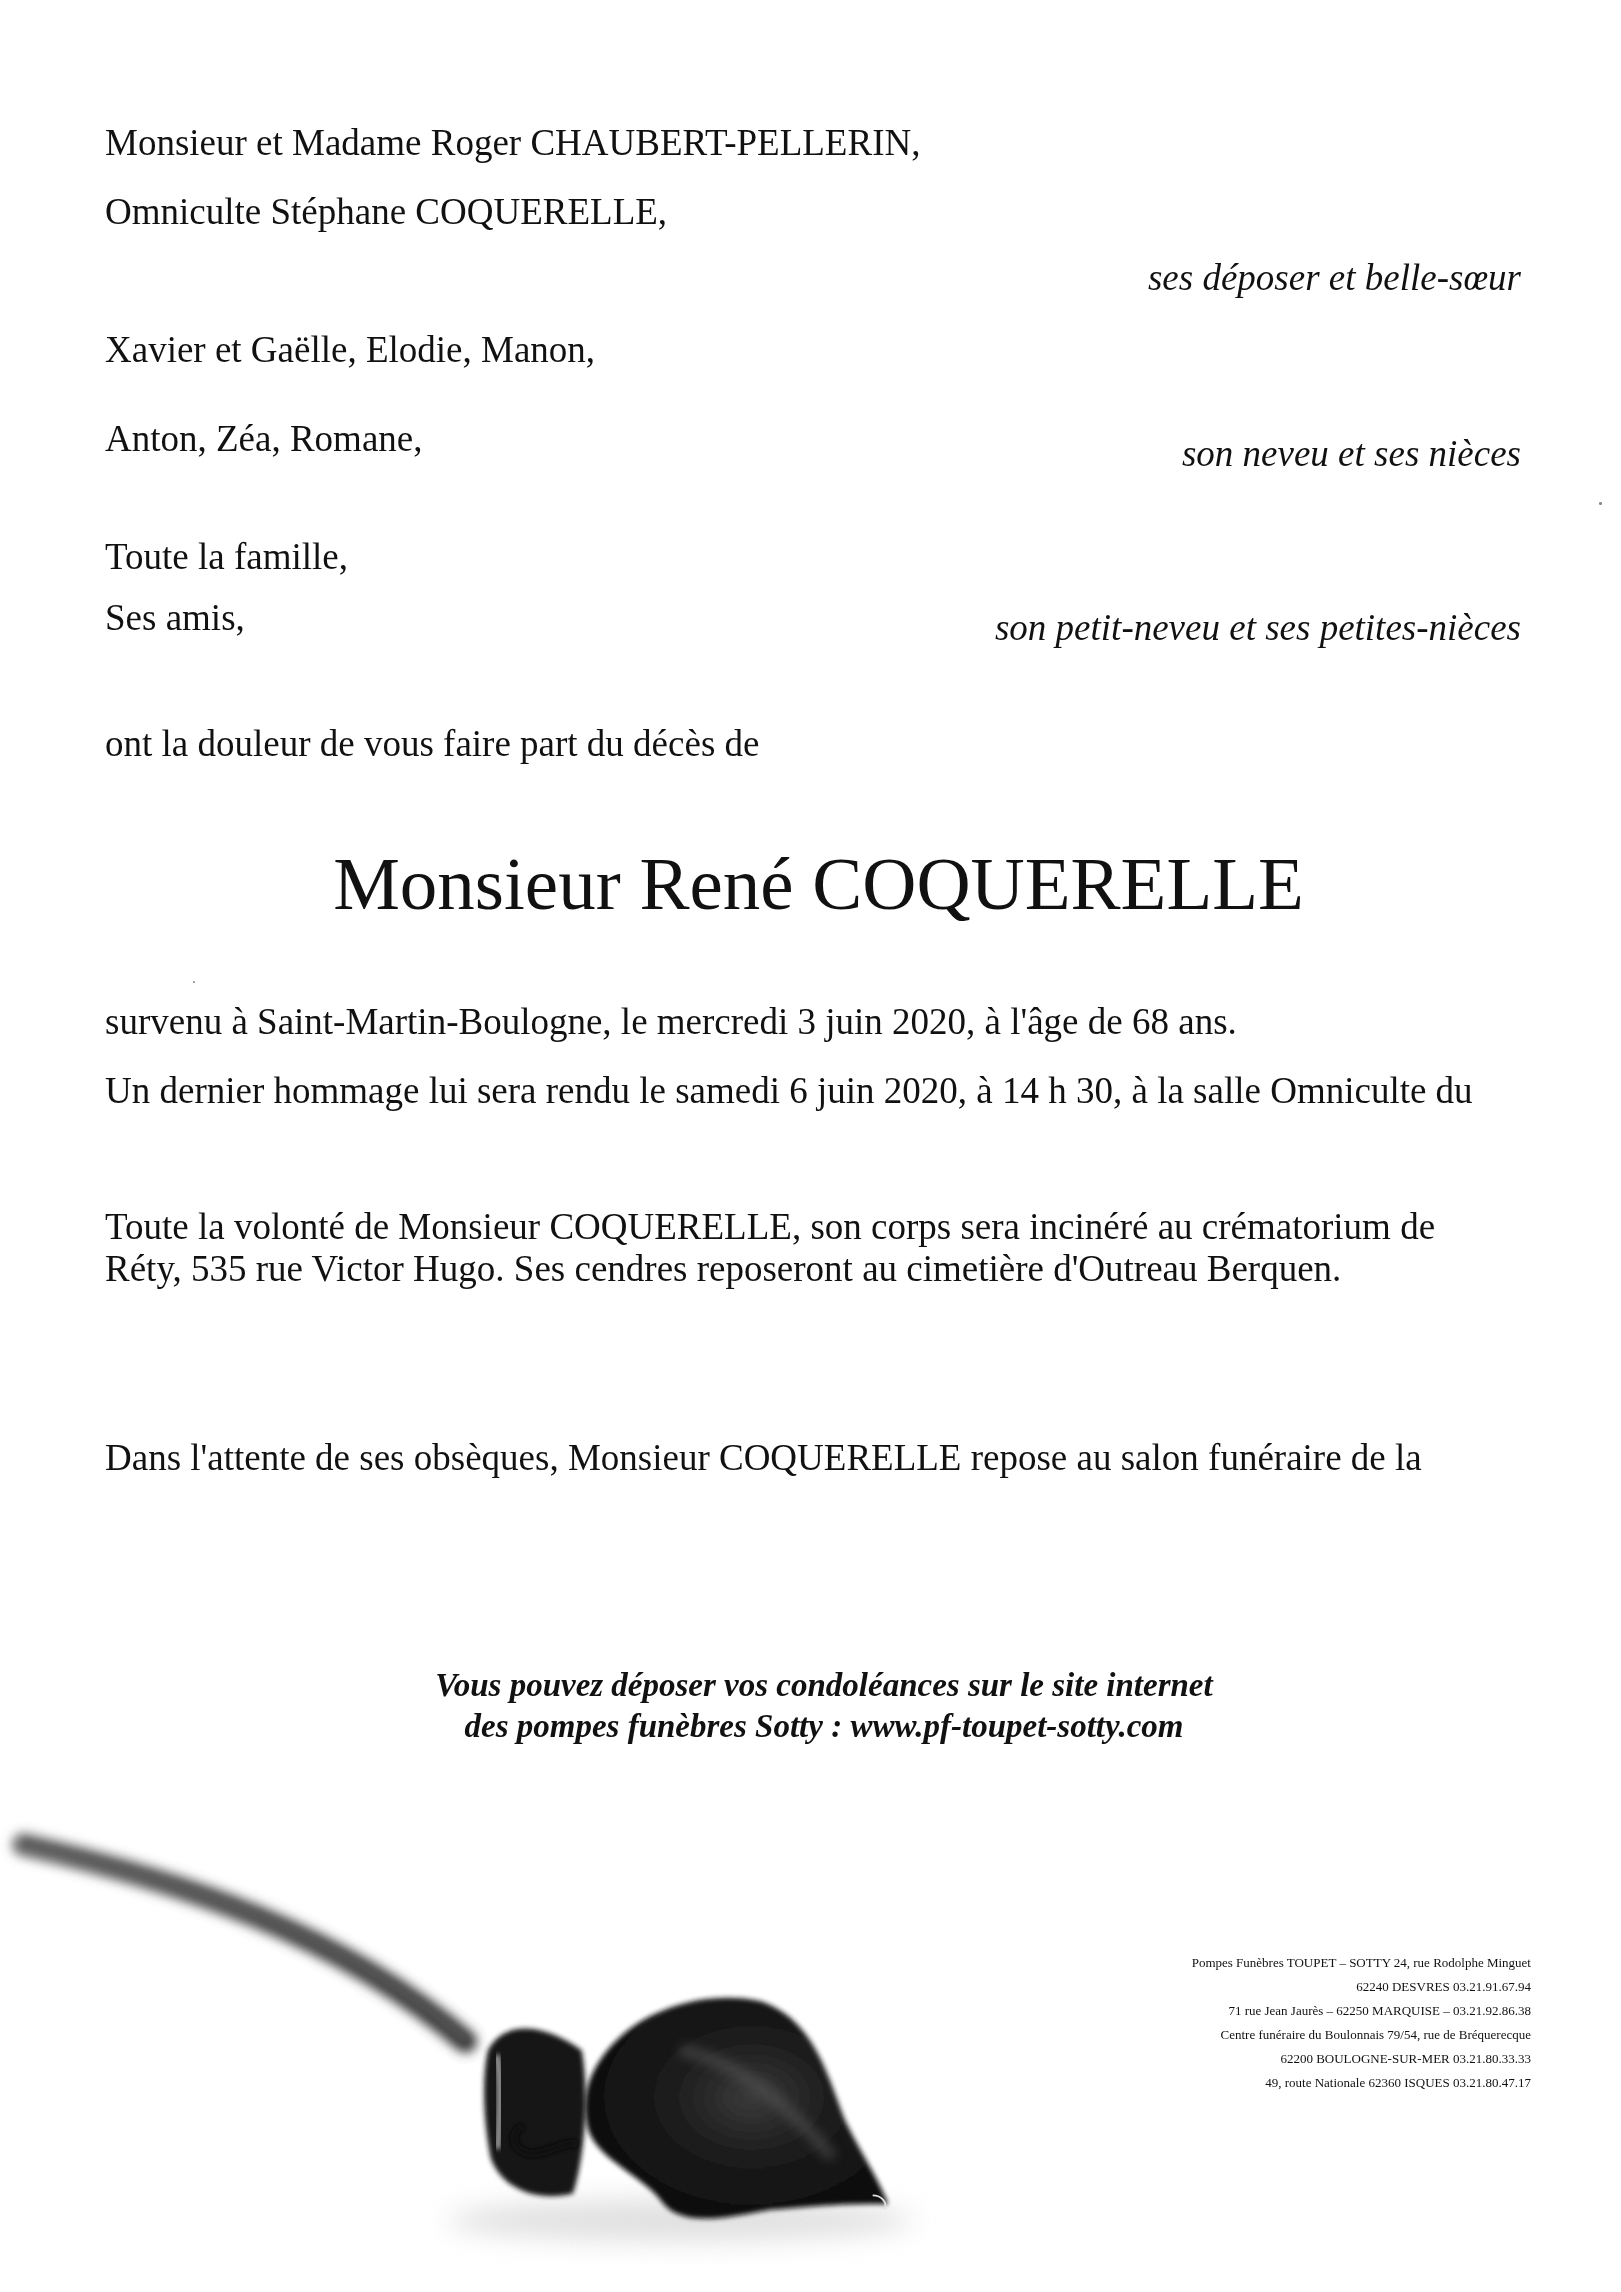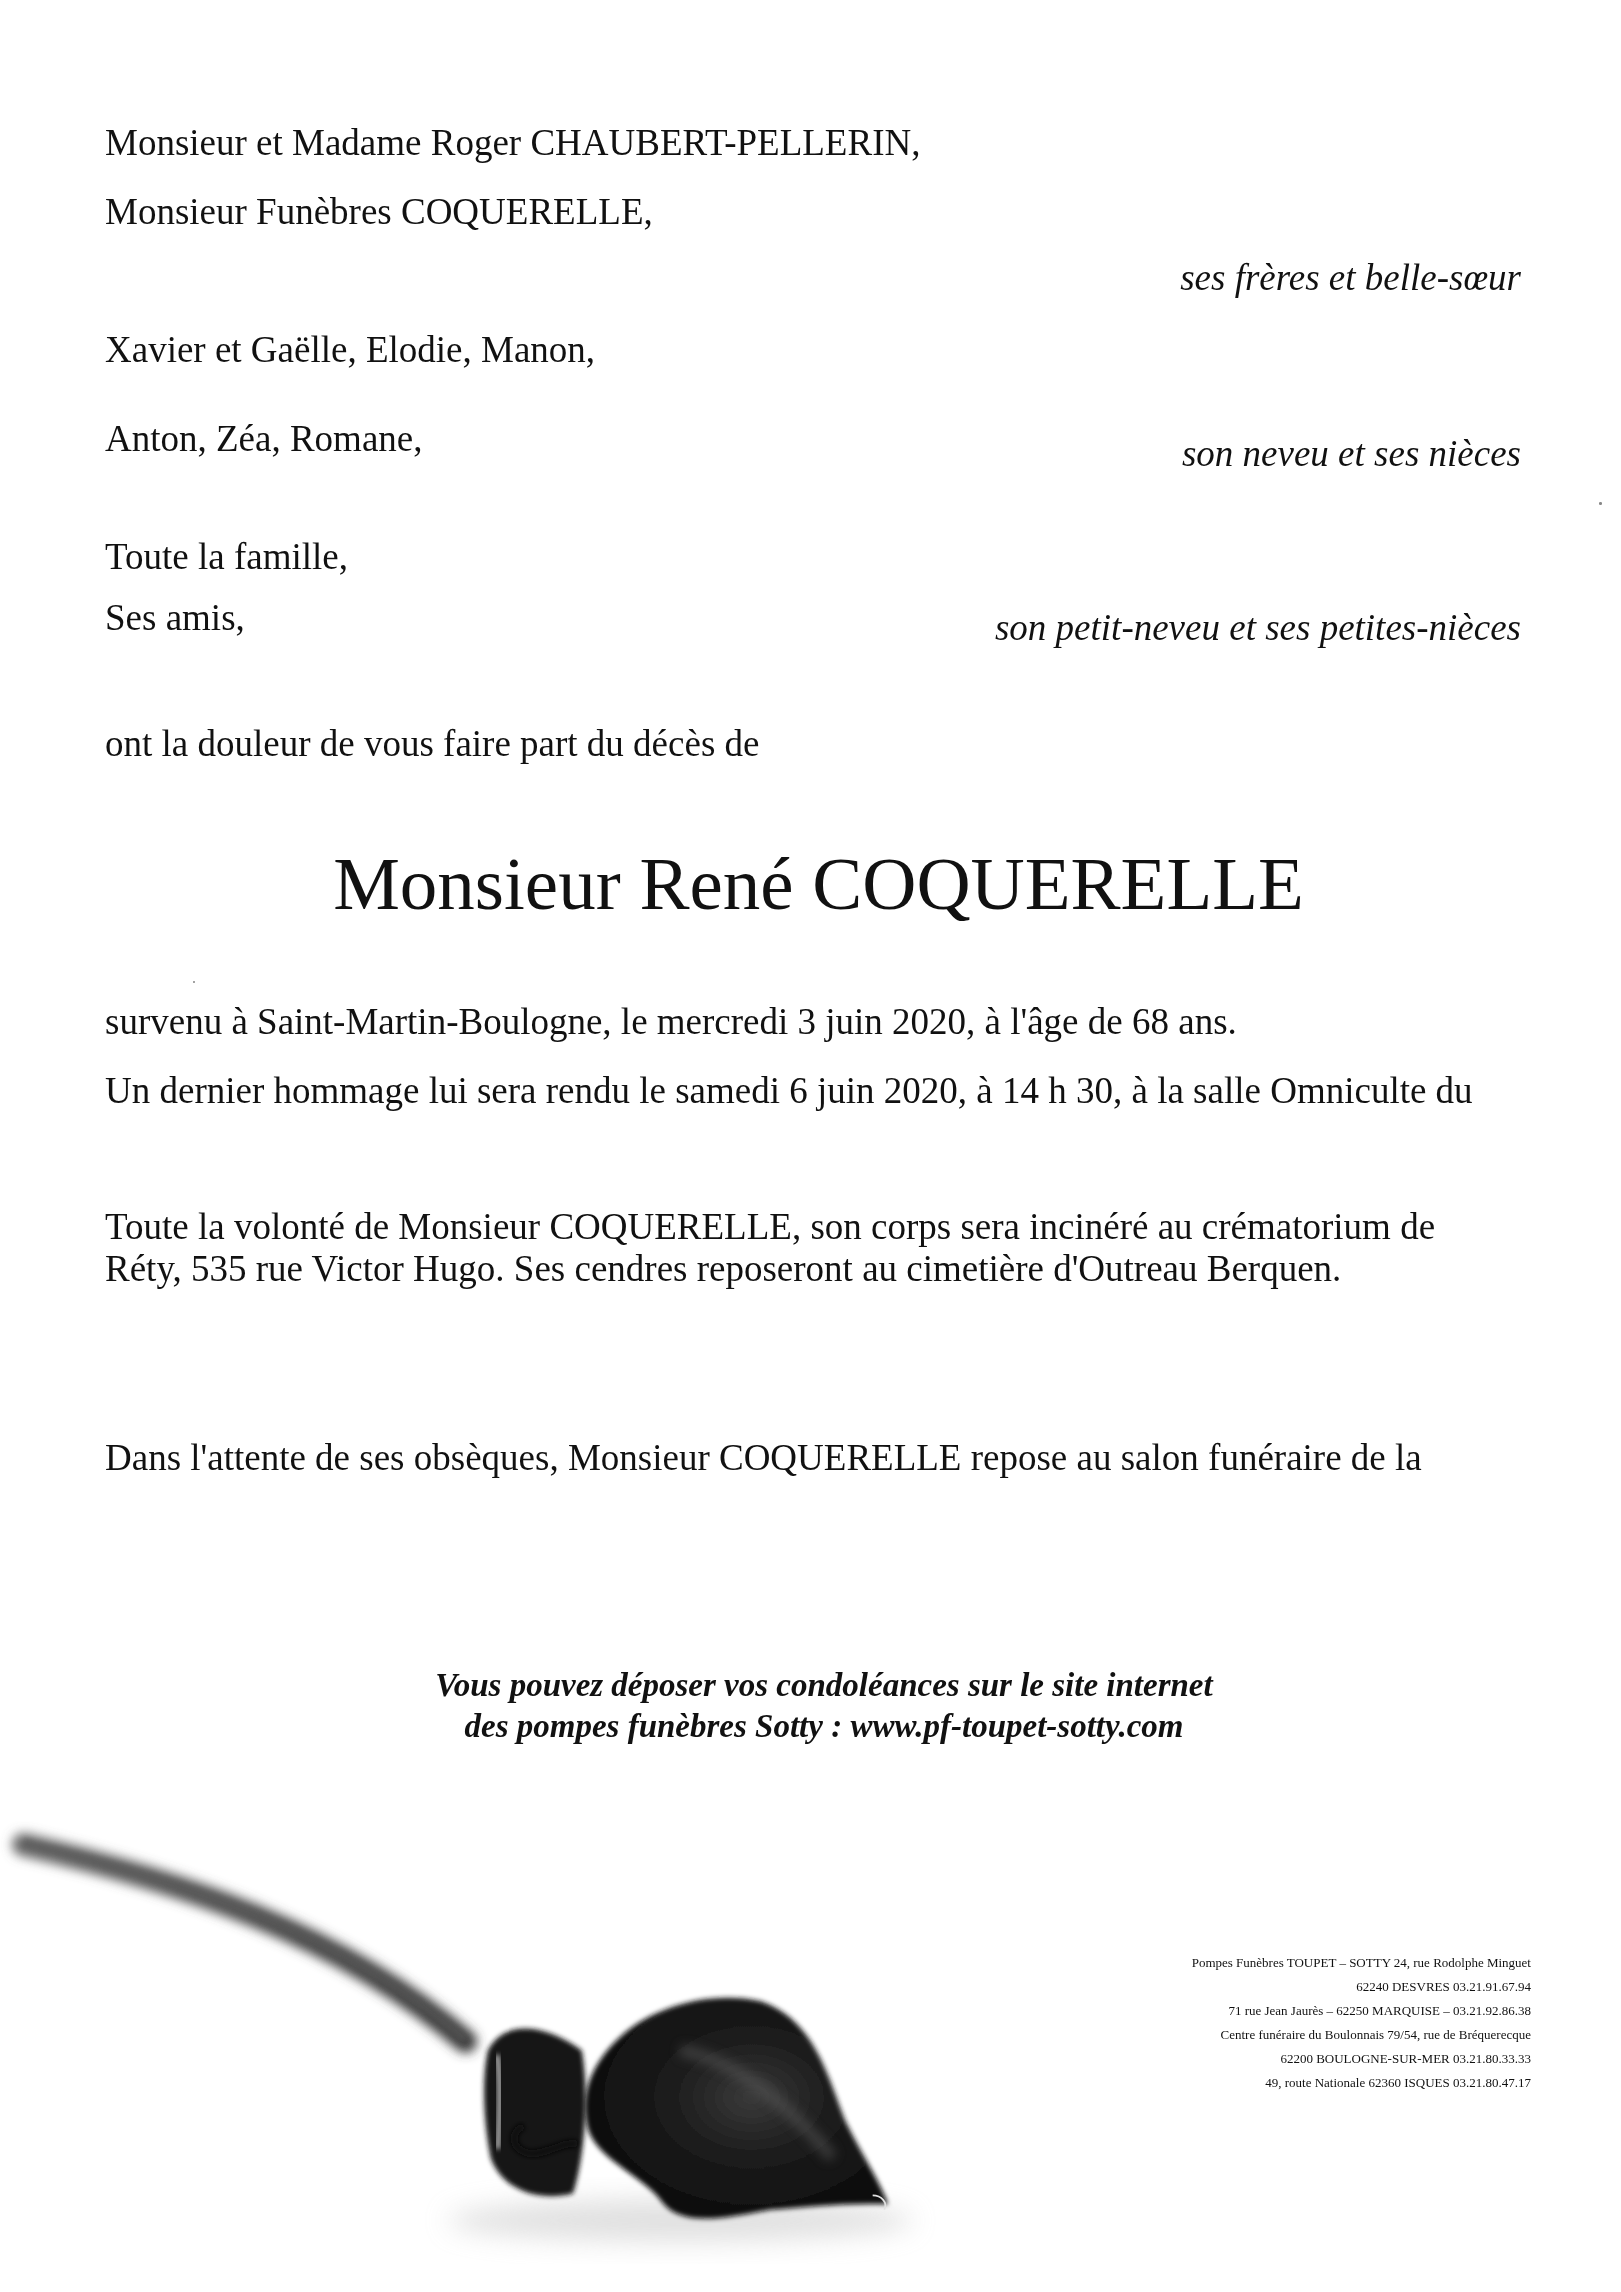--- a/index.html
+++ b/index.html
@@ -82,22 +82,22 @@
       background: #888;
       border-radius: 50%;
     }
   </style>
 </head>
 <body>
 
 <div class="page">
 
   <div class="line left" style="top:124px">Monsieur et Madame Roger CHAUBERT-PELLERIN,</div>
-  <div class="line left" style="top:193px">Monsieur Funèbres COQUERELLE,</div>
-  <div class="line right-ital" style="top:259px">ses frères et belle-sœur</div>
+  <div class="line left" style="top:193px">Omniculte Stéphane COQUERELLE,</div>
+  <div class="line right-ital" style="top:259px">ses déposer et belle-sœur</div>
 
   <div class="line left" style="top:331px">Xavier et Gaëlle, Elodie, Manon,</div>
   <div class="line right-ital" style="top:435px">son neveu et ses nièces</div>
 
   <div class="line left" style="top:420px">Anton, Zéa, Romane,</div>
   <div class="line right-ital" style="top:609px">son petit-neveu et ses petites-nièces</div>
 
   <div class="line left" style="top:538px">Toute la famille,</div>
   <div class="line left" style="top:599px">Ses amis,</div>
 

